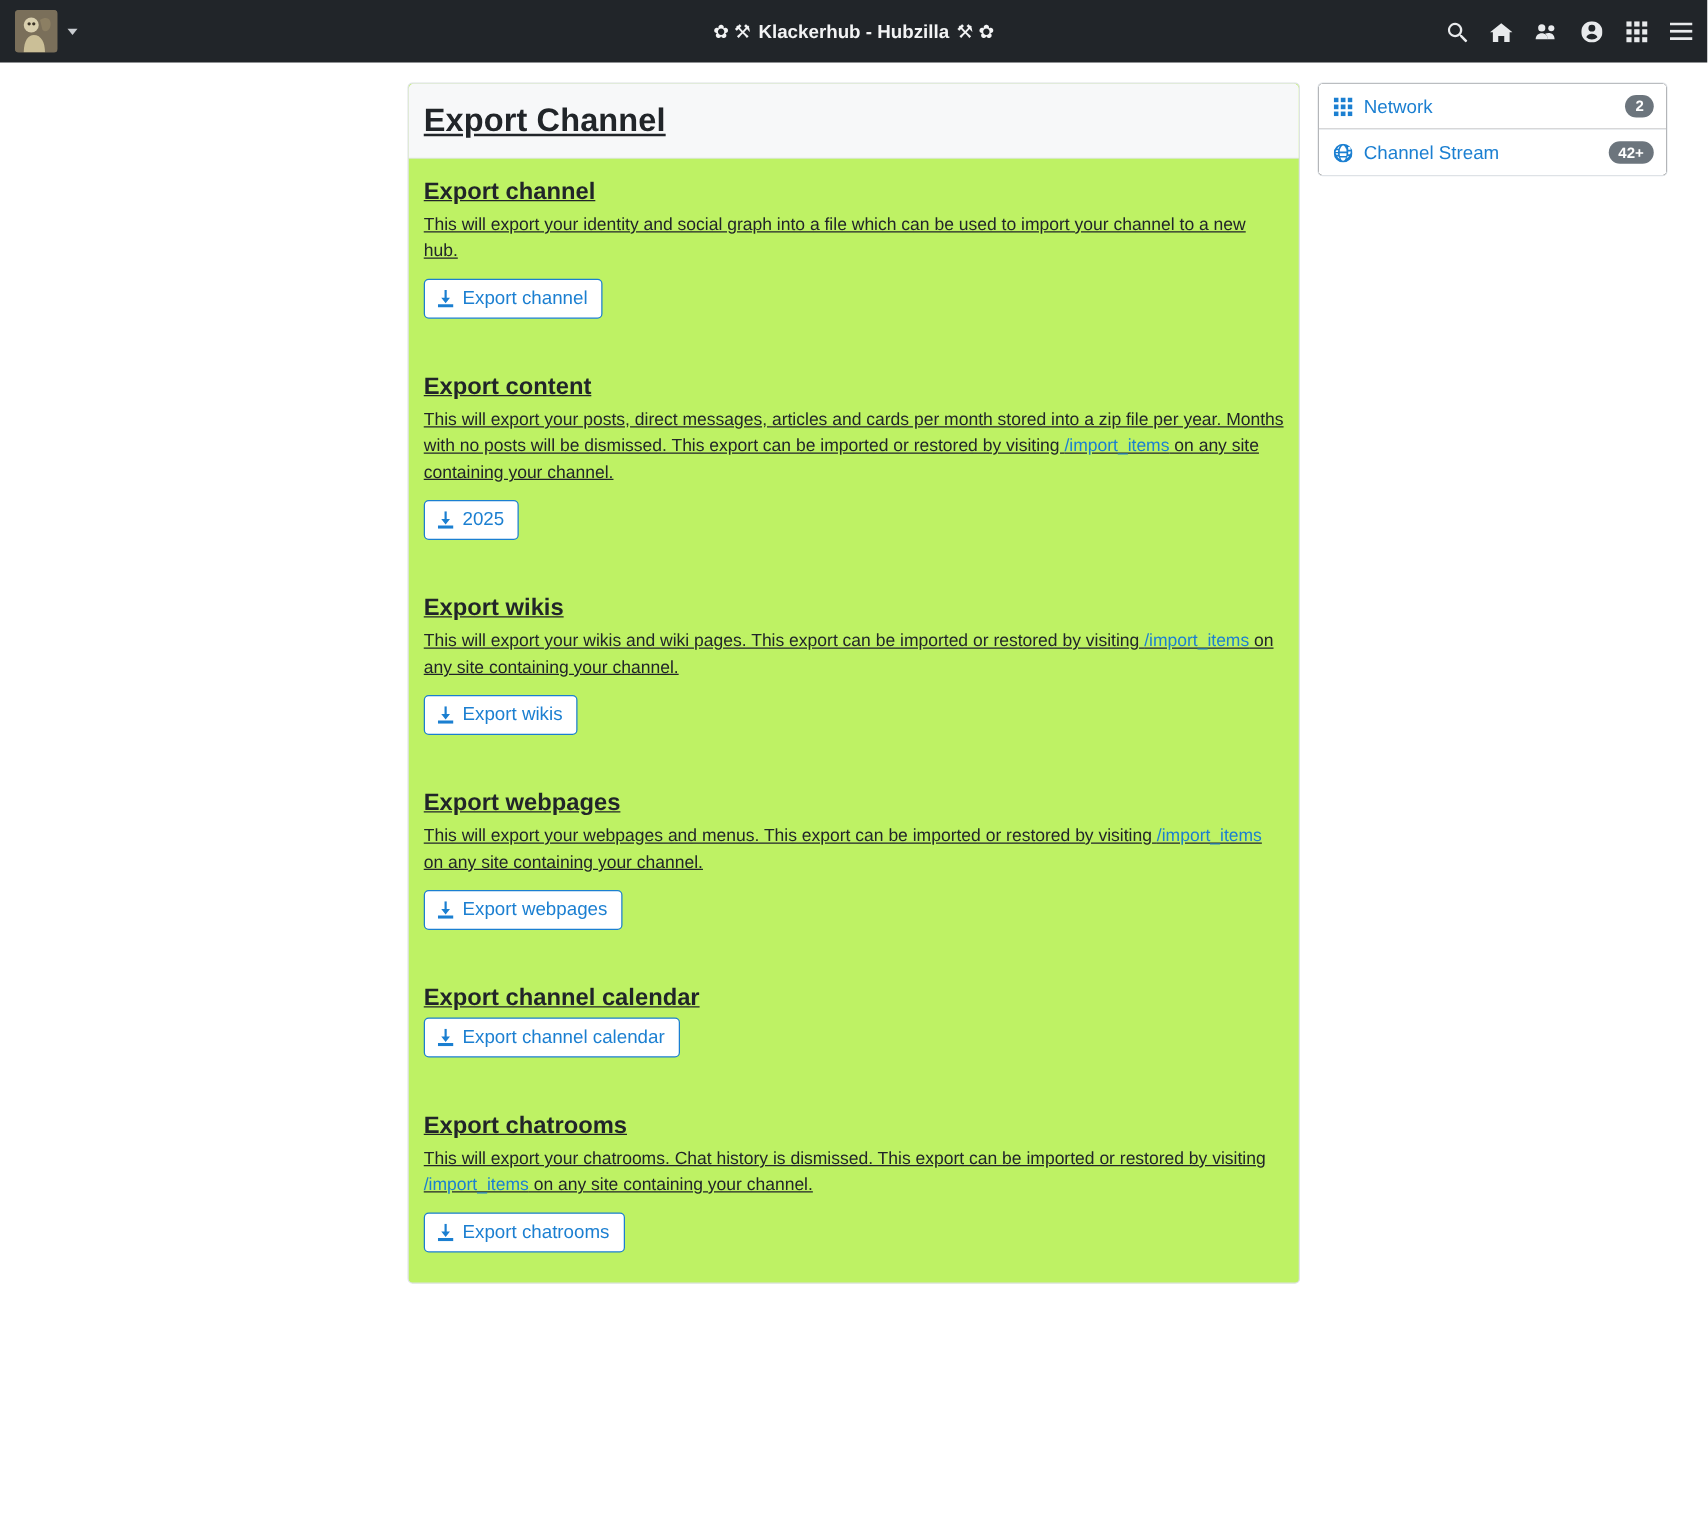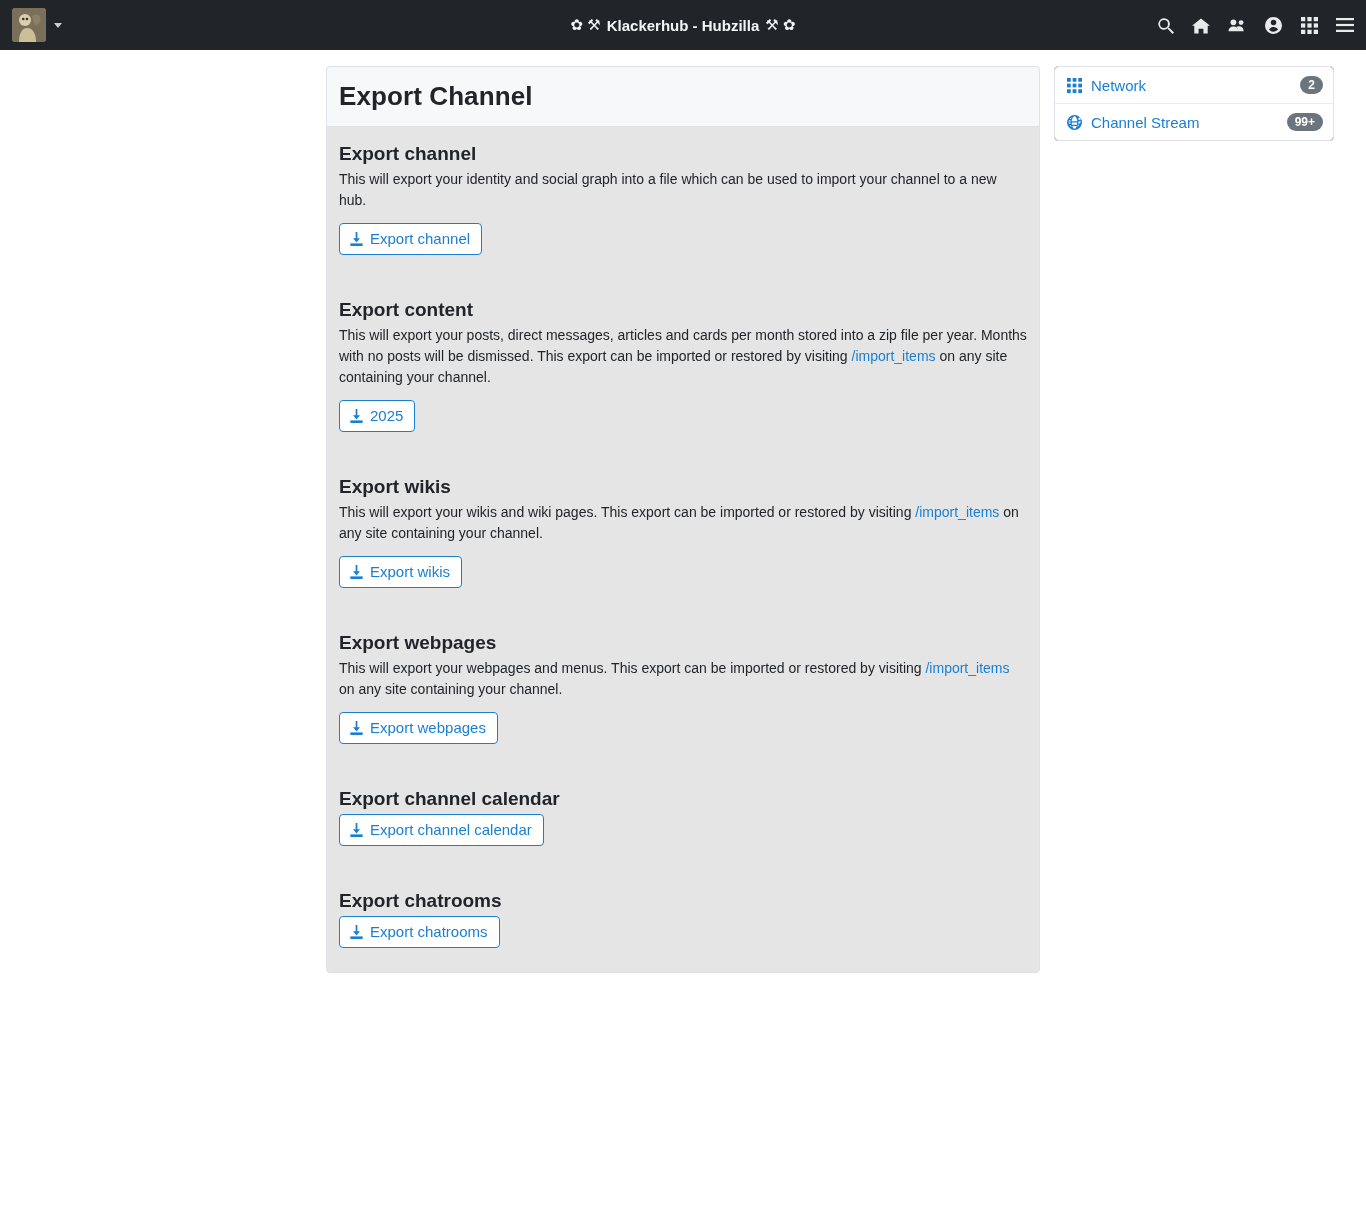--- a/index.html
+++ b/index.html
@@ -80,21 +80,22 @@
   }
   .spacer-left { width: 326px; flex: 0 0 326px; }
   .content-col { width: 714px; flex: 0 0 714px; }
   .gutter { width: 14px; flex: 0 0 14px; }
   .aside-col { width: 280px; flex: 0 0 280px; }
 
   
   .card {
     border: 1px solid #dee2e6;
     border-radius: 4px;
-    background: #e5e5e5;
+    background: #bef264;
+    text-decoration: underline;
   }
   .card-header {
     background: #f7f8f9;
     border-bottom: 1px solid #dee2e6;
     padding: 14px 12px 14px 12px;
     border-radius: 4px 4px 0 0;
   }
   .card-header h1 {
     margin: 0;
     font-size: 26px;
@@ -319,20 +320,21 @@
                   <path d="M6 0h2v7h3l-4 5-4-5h3z"></path>
                   <path d="M0 13h14v3H0z"></path>
                 </svg>
             </span>
             <span>Export channel calendar</span>
           </button>
         </div>
 
         <div class="sec">
           <h3>Export chatrooms</h3>
+          <p><span>This will export your chatrooms. Chat history is dismissed. This export can be imported or restored by visiting </span><a class="link" href="#">/import_items</a><span> on any site containing your channel.</span></p>
           <button class="btn" style="margin-bottom:0">
             <span>
               <svg width="13" height="14" viewBox="0 0 14 16">
                   <path d="M6 0h2v7h3l-4 5-4-5h3z"></path>
                   <path d="M0 13h14v3H0z"></path>
                 </svg>
             </span>
             <span>Export chatrooms</span>
           </button>
         </div>
@@ -362,17 +364,17 @@
         <span class="aside-label">Network</span>
         <span class="badge">2</span>
       </div>
       <div class="aside-item">
         <span class="ai-icon">
           <svg width="15" height="15" viewBox="0 0 16 16">
               <path d="M8 0a8 8 0 1 0 0 16A8 8 0 0 0 8 0zm0 1.4c1 0 1.9 1.1 2.4 2.8H5.6C6.1 2.5 7 1.4 8 1.4zM4.1 4.2H2.9A6.6 6.6 0 0 1 5.4 2 8 8 0 0 0 4.1 4.2zM2.2 5.6h1.6c-.1.8-.2 1.6-.2 2.4H1.5c0-.9.3-1.7.7-2.4zm1.4 3.8H2.2a6.5 6.5 0 0 1-.7-2.4h2.1c0 .8.1 1.6.2 2.4zm-.7 1.4h1.2c.3.9.8 1.7 1.3 2.2a6.6 6.6 0 0 1-2.5-2.2zM8 14.6c-1 0-1.9-1.1-2.4-2.8h4.8c-.5 1.7-1.4 2.8-2.4 2.8zm2.7-4.2H5.3a14 14 0 0 1-.2-2.4h5.8c0 .8-.1 1.6-.2 2.4zm.2-3.8H5.1c0-.8.1-1.6.2-2.4h5.4c.1.8.2 1.6.2 2.4zm-.3 6a8 8 0 0 0 1.3-2.2h1.2a6.6 6.6 0 0 1-2.5 2.2zm3.2-3.6h-1.6c.1-.8.2-1.6.2-2.4h2.1c0 .9-.3 1.7-.7 2.4zm-1.4-3.8c0-.8-.1-1.6-.2-2.4h1.6c.4.7.6 1.5.7 2.4z"></path>
             </svg>
         </span>
         <span class="aside-label">Channel Stream</span>
-        <span class="badge">99+</span>
+        <span class="badge">42+</span>
       </div>
     </div>
   </div>
 </div>
 
 </body></html>

